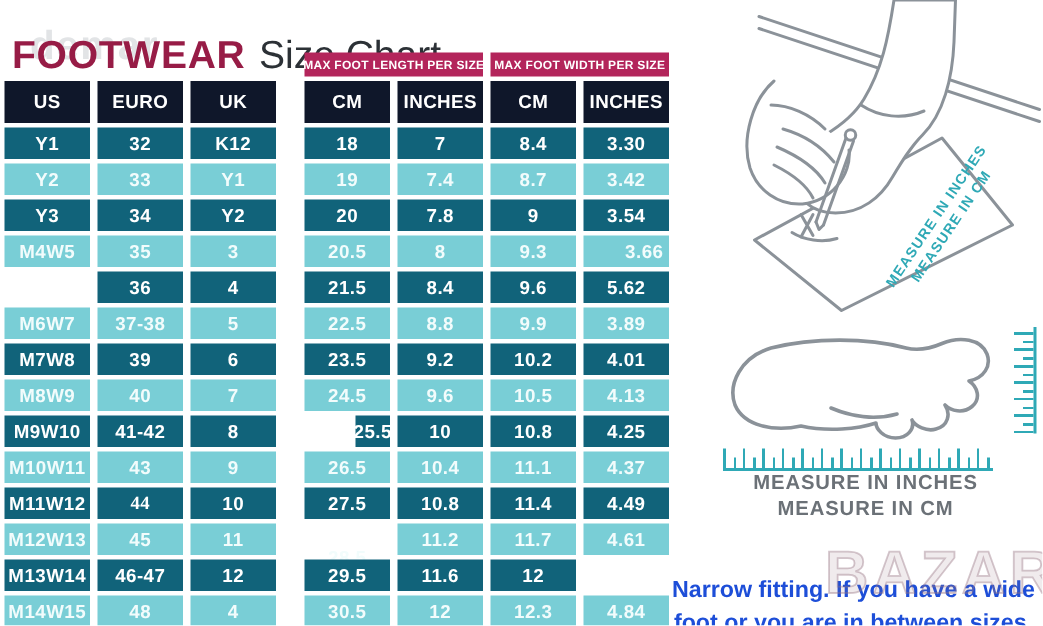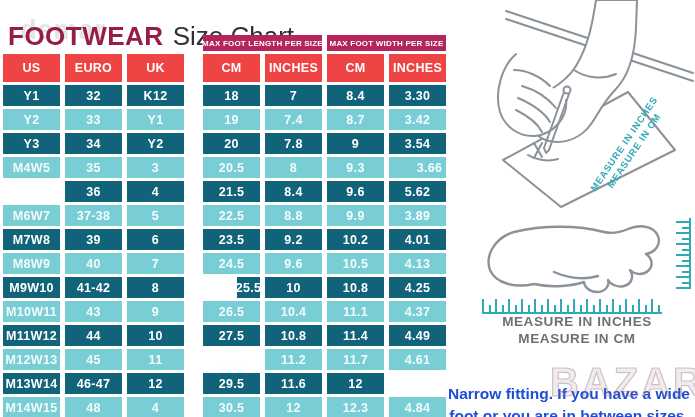--- a/index.html
+++ b/index.html
@@ -19,21 +19,21 @@
   
   .size-table{position:absolute;left:3px;top:35px;display:grid;
               grid-template-columns:57px 57px 57px 9px 57px 57px 57px 57px;
               grid-template-rows:16px 28px repeat(14,21px);
               gap:3px 5px;z-index:2;}
   .badge{background:#b3255b;color:#fff;font-size:8px;font-weight:700;letter-spacing:.2px;
          display:flex;align-items:center;justify-content:center;grid-row:1;white-space:nowrap;}
   .badge.b1{grid-column:5/7;} .badge.b2{grid-column:7/9;}
   .cell{display:flex;align-items:center;justify-content:center;
         font-size:12.5px;font-weight:700;letter-spacing:.3px;}
-  .cell.head{background:#ef4444;color:#fff;}
+  .cell.head{background:#0f172a;color:#fff;}
   .cell.dark{background:#11637a;color:#ffffff;}
   .cell.light{background:#79ced6;color:#f2fcfc;}
 
   
   .trace-fig{position:absolute;left:478px;top:0;width:217px;height:210px;z-index:1;}
   .foot-fig{position:absolute;left:482px;top:216px;width:185px;height:82px;z-index:1;}
   .ruler-h{position:absolute;left:482px;top:299px;width:180px;height:13px;
            border-bottom:2.5px solid #2fa9b6;
            background-image:
              repeating-linear-gradient(90deg,#2fa9b6 0 1.8px,transparent 1.8px 13px),
@@ -146,21 +146,21 @@
       <div class="cell dark" style="grid-area: 11 / 7;">10.8</div>
       <div class="cell dark" style="grid-area: 11 / 8;">4.25</div>
       <div class="cell light" style="grid-area: 12 / 1;">M10W11</div>
       <div class="cell light" style="grid-area: 12 / 2;">43</div>
       <div class="cell light" style="grid-area: 12 / 3;">9</div>
       <div class="cell light" style="grid-area: 12 / 5;">26.5</div>
       <div class="cell light" style="grid-area: 12 / 6;">10.4</div>
       <div class="cell light" style="grid-area: 12 / 7;">11.1</div>
       <div class="cell light" style="grid-area: 12 / 8;">4.37</div>
       <div class="cell dark" style="grid-area: 13 / 1;">M11W12</div>
-      <div class="cell dark" style="grid-area: 13 / 2;">44</div>
+      <div class="cell dark" style="grid-area: 13 / 2; font-family: Liberation Serif, serif;">44</div>
       <div class="cell dark" style="grid-area: 13 / 3;">10</div>
       <div class="cell dark" style="grid-area: 13 / 5;">27.5</div>
       <div class="cell dark" style="grid-area: 13 / 6;">10.8</div>
       <div class="cell dark" style="grid-area: 13 / 7;">11.4</div>
       <div class="cell dark" style="grid-area: 13 / 8;">4.49</div>
       <div class="cell light" style="grid-area: 14 / 1;">M12W13</div>
       <div class="cell light" style="grid-area: 14 / 2;">45</div>
       <div class="cell light" style="grid-area: 14 / 3;">11</div>
       <div class="cell light" style="grid-area: 14 / 5; margin-top: 23px;">28.5</div>
       <div class="cell light" style="grid-area: 14 / 6;">11.2</div>

